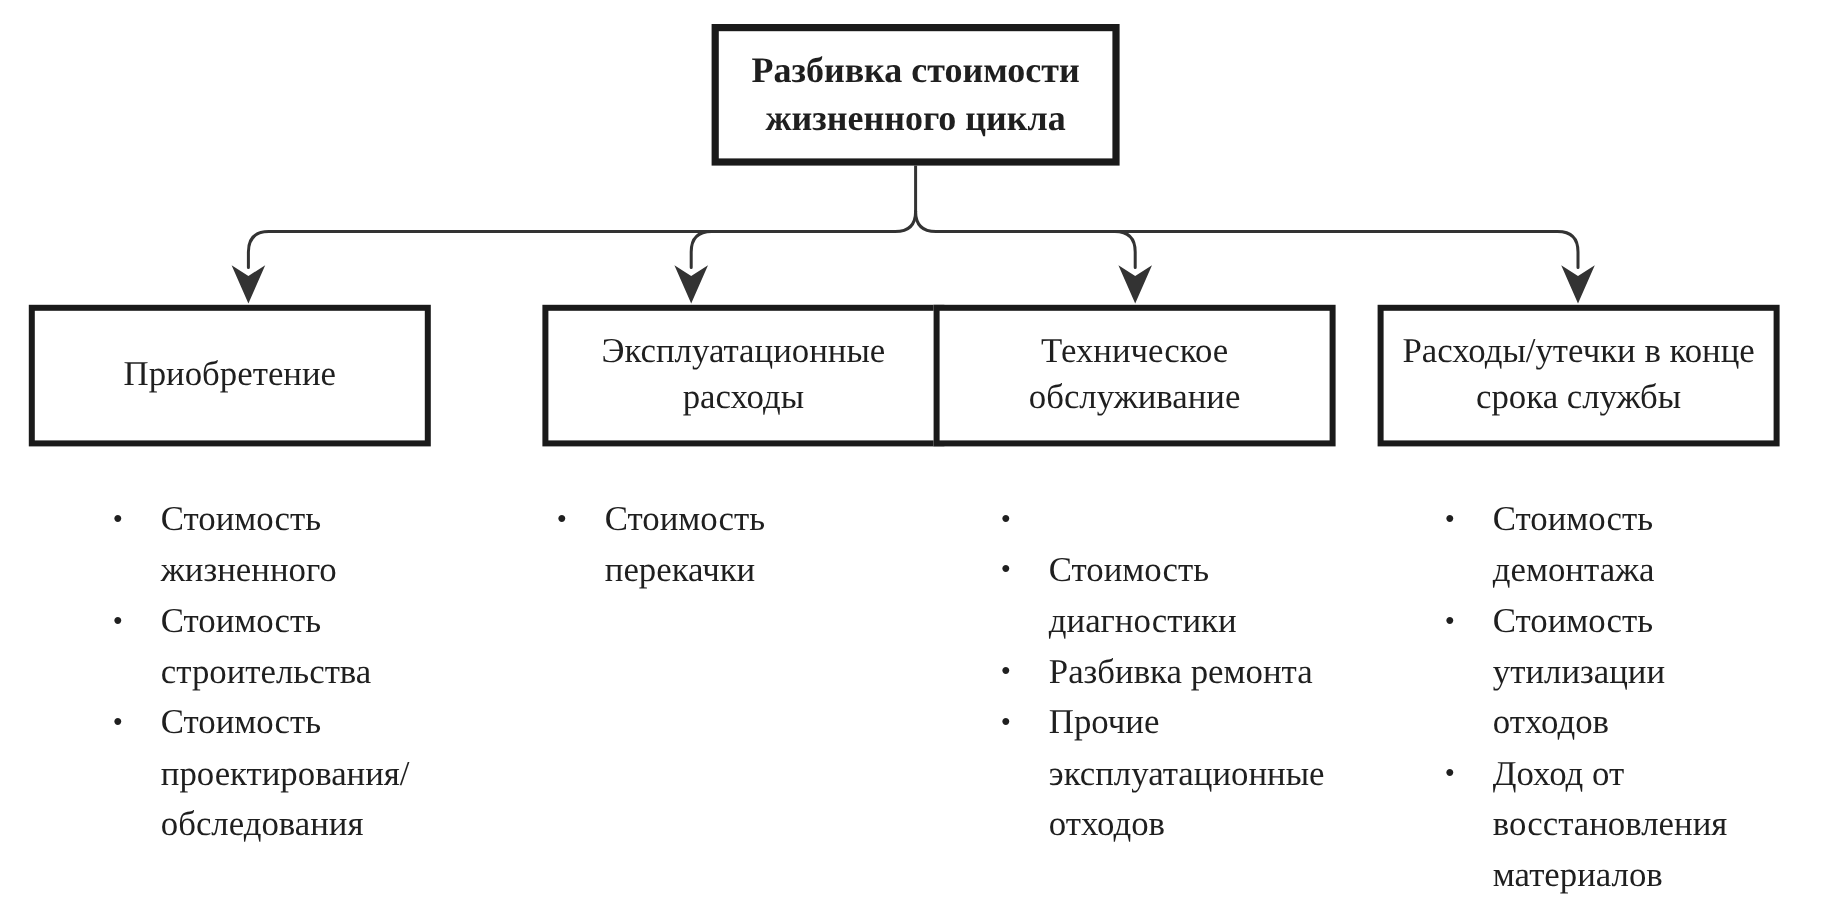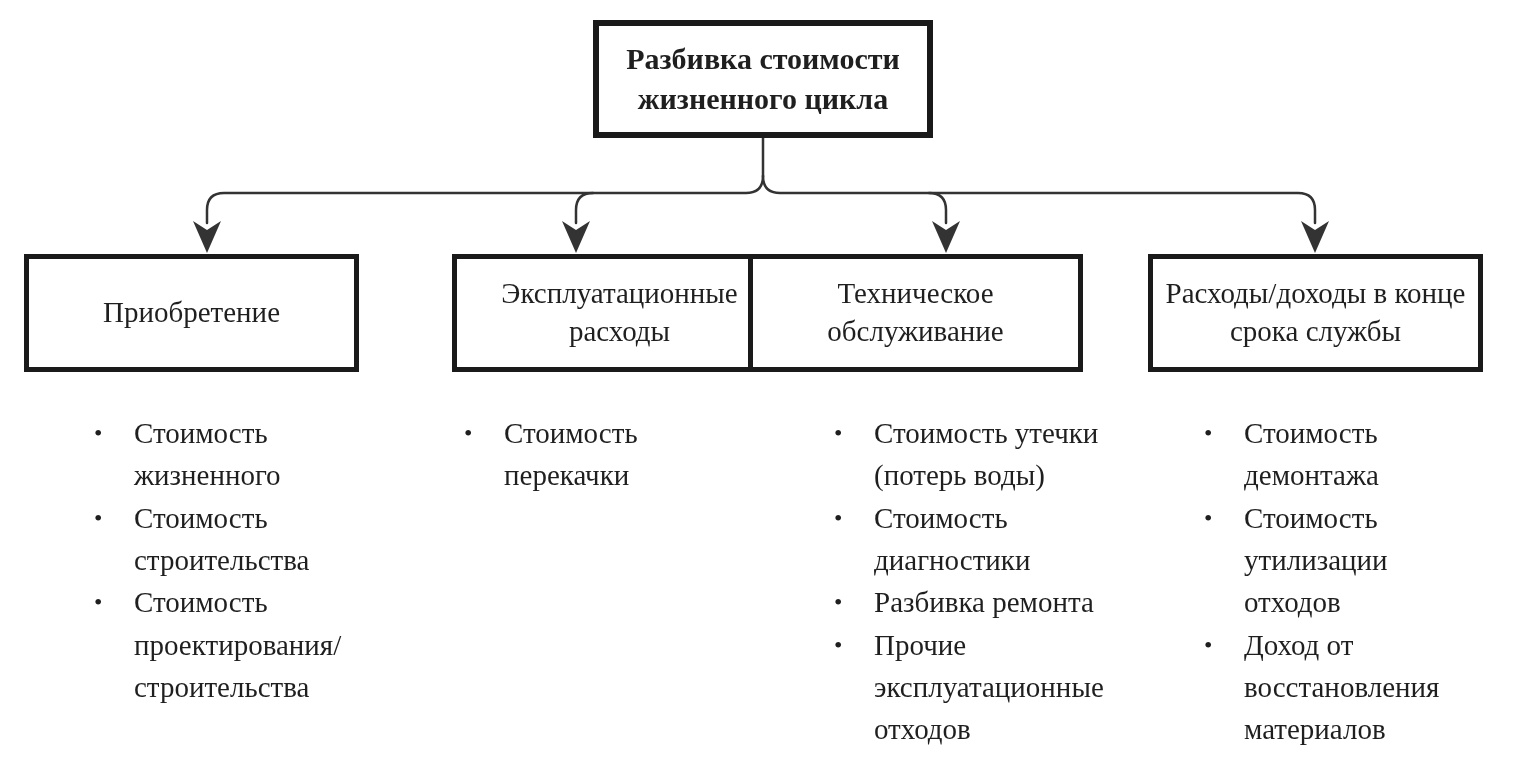--- a/index.html
+++ b/index.html
@@ -48,21 +48,21 @@
     top: 254px;
     width: 335px;
     height: 118px;
     border: 5px solid #1a1a1a;
     font-size: 29px;
     line-height: 1.3;
     padding: 0 10px;
   }
   .child-node.c1 { left: 24px; }
   .child-node.c2 { left: 408px; margin-left: 44px; }
-  .child-node.c3 { left: 748px; align-items: center; }
+  .child-node.c3 { left: 778px; align-items: center; }
   .child-node.c4 { left: 1148px; }
 
   .bullet-list {
     position: absolute;
     top: 412px;
     margin: 0;
     padding: 0;
     list-style: none;
     font-size: 29px;
     line-height: 1.46;
@@ -123,47 +123,46 @@
   <div class="node child-node c1">
     <span>Приобретение</span>
   </div>
   <div class="node child-node c2">
     <span>Эксплуатационные расходы</span>
   </div>
   <div class="node child-node c3">
     <span>Техническое обслуживание</span>
   </div>
   <div class="node child-node c4">
-    <span>Расходы/доходы в конце срока службы</span>
+    <span>Расходы/утечки в конце срока службы</span>
   </div>
 
   <ul class="bullet-list l1">
       <li>
         <span class="bullet">•</span>
         <span class="item-text">Стоимость жизненного</span>
       </li>
       <li>
         <span class="bullet">•</span>
         <span class="item-text">Стоимость строительства</span>
       </li>
       <li>
         <span class="bullet">•</span>
-        <span class="item-text">Стоимость проектирования/ строительства</span>
+        <span class="item-text">Стоимость проектирования/ обследования</span>
       </li>
     </ul>
   <ul class="bullet-list l2">
       <li>
         <span class="bullet">•</span>
         <span class="item-text">Стоимость перекачки</span>
       </li>
     </ul>
   <ul class="bullet-list l3">
       <li>
         <span class="bullet">•</span>
-        <span class="item-text">Стоимость утечки (потерь воды)</span>
       </li>
       <li>
         <span class="bullet">•</span>
         <span class="item-text">Стоимость диагностики</span>
       </li>
       <li>
         <span class="bullet">•</span>
         <span class="item-text">Разбивка ремонта</span>
       </li>
       <li>

